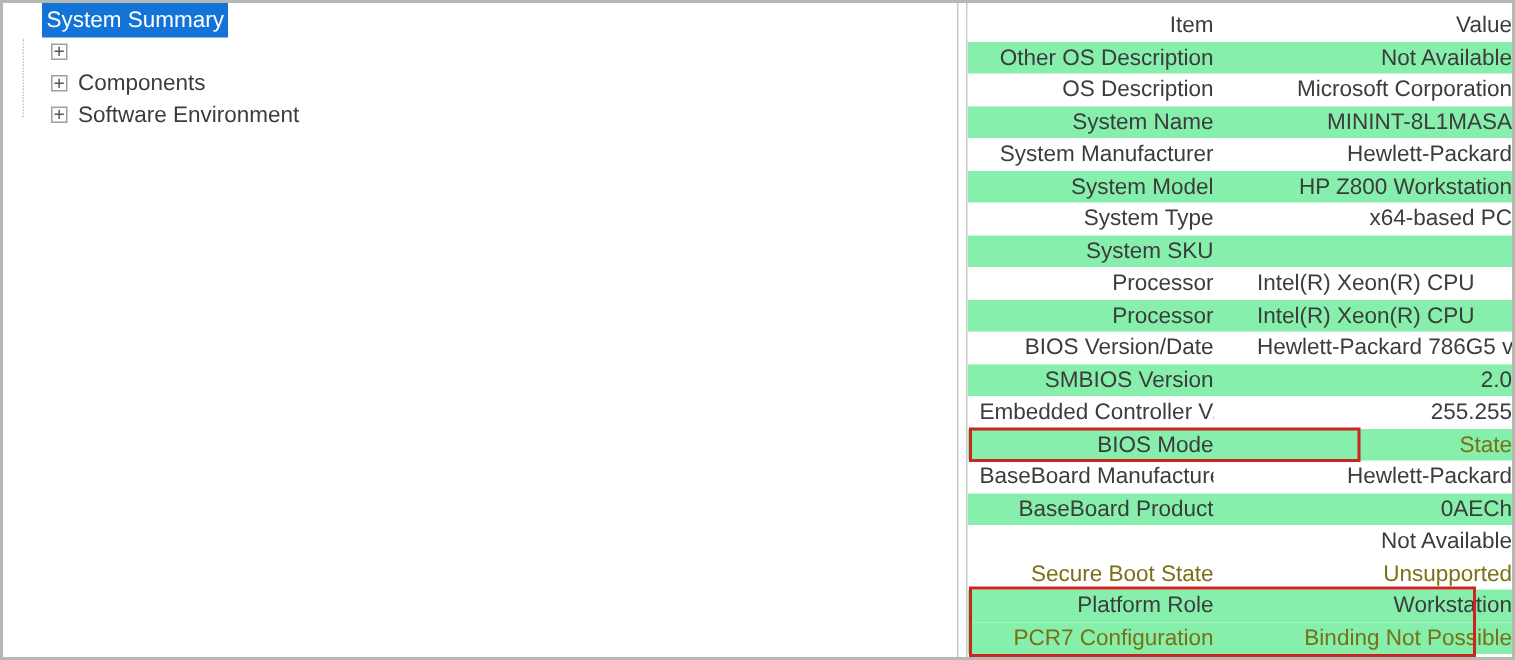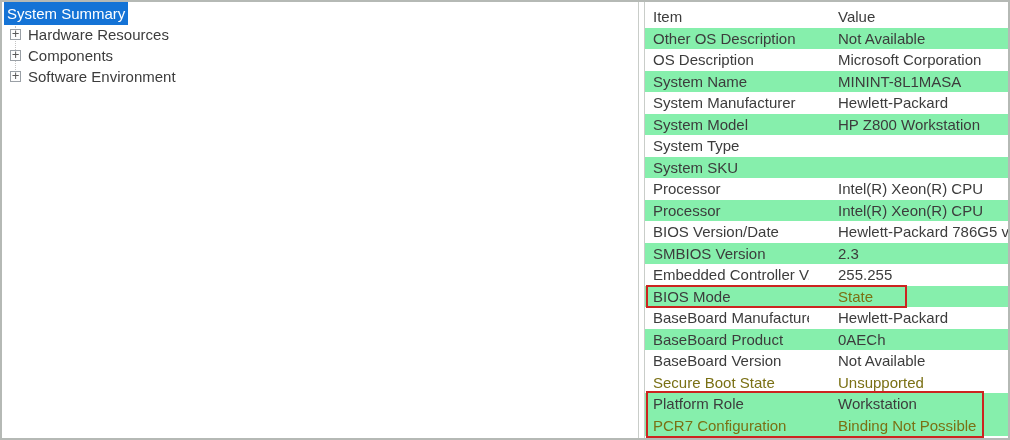--- a/index.html
+++ b/index.html
@@ -15,36 +15,36 @@
     position:absolute; left:0; top:0; width:637px; height:100%;
     border-right:1px solid #c9cdc9; padding-top:1px; box-sizing:border-box;
     background:#fff;
   }
   .tree-connector {
     position:absolute; left:13px; top:24px; width:0; height:52px;
     border-left:1px dotted #c4c4c4;
   }
   .tree-row {
     height:21px; line-height:21px; display:flex; align-items:center;
-    padding-left:2px; white-space:nowrap; position:relative;
+    padding-left:2px; white-space:nowrap; position:relative;margin-left:24px;
   }
   .expand-box {
     width:11px; height:11px; box-sizing:border-box; flex:none;
     border:1px solid #9aa0a6; background:#fdfdfd; color:#5a5a5a;
     font-size:12px; line-height:8px; text-align:center;
     margin-left:6px; margin-right:4px;
     font-family:"DejaVu Sans Mono", monospace;
   }
   .tree-label { padding:1px 3px; }
   .tree-label.selected { background:#1473d6; color:#ffffff; }
   
   .details-panel {
     position:absolute; left:642px; top:0; right:0; height:100%;
     border-left:1px solid #c9cdc9; box-sizing:border-box;
-    padding-top:4px; overflow:hidden; background:#fff;
+    padding-top:4px; overflow:hidden; background:#fff;text-align:right;
   }
   .drow {
     display:flex; height:21.5px; line-height:21.5px;
     padding-left:8px; white-space:pre; overflow:hidden;
   }
   .drow.alt { background:#86efac; }
   .drow .item { width:156px; flex:none; overflow:hidden; }
   .drow .value { flex:1; overflow:hidden;margin-left:29px; }
   .drow.header { background:#fff; }
   .hl { color:#7a7014; }
@@ -61,21 +61,20 @@
 
 <div class="screen">
 
   <div class="tree-panel" id="tree">
     <div class="tree-connector"></div>
   <div class="tree-row">
         <span class="tree-label selected">System Summary</span>
       </div>
       <div class="tree-row">
         <span class="expand-box">+</span>
-        <span class="tree-label">Hardware Resources</span>
       </div>
       <div class="tree-row">
         <span class="expand-box">+</span>
         <span class="tree-label">Components</span>
       </div>
       <div class="tree-row">
         <span class="expand-box">+</span>
         <span class="tree-label">Software Environment</span>
       </div>
     </div>
@@ -84,31 +83,31 @@
     <div class="drow header">
       <span class="item">Item</span>
       <span class="value">Value</span>
     </div>
     <div id="rows">
         <div class="drow alt"><span class="item">Other OS Description</span><span class="value">Not Available</span></div>
         <div class="drow"><span class="item">OS Description</span><span class="value">Microsoft Corporation</span></div>
         <div class="drow alt"><span class="item">System Name</span><span class="value">MININT-8L1MASA</span></div>
         <div class="drow"><span class="item">System Manufacturer</span><span class="value">Hewlett-Packard</span></div>
         <div class="drow alt"><span class="item">System Model</span><span class="value">HP Z800 Workstation</span></div>
-        <div class="drow"><span class="item">System Type</span></div>
+        <div class="drow"><span class="item">System Type</span><span class="value">x64-based PC</span></div>
         <div class="drow alt"><span class="item">System SKU</span></div>
         <div class="drow"><span class="item">Processor</span><span class="value">Intel(R) Xeon(R) CPU       E5506</span></div>
         <div class="drow alt"><span class="item">Processor</span><span class="value">Intel(R) Xeon(R) CPU       E5506</span></div>
         <div class="drow"><span class="item">BIOS Version/Date</span><span class="value">Hewlett-Packard 786G5 v01.17, 8/</span></div>
-        <div class="drow alt"><span class="item">SMBIOS Version</span><span class="value">2.3</span></div>
+        <div class="drow alt"><span class="item">SMBIOS Version</span><span class="value">2.0</span></div>
         <div class="drow"><span class="item">Embedded Controller V...</span><span class="value">255.255</span></div>
         <div class="drow alt"><span class="item">BIOS Mode</span><span class="value hl">State</span></div>
         <div class="drow"><span class="item">BaseBoard Manufacturer</span><span class="value">Hewlett-Packard</span></div>
         <div class="drow alt"><span class="item">BaseBoard Product</span><span class="value">0AECh</span></div>
-        <div class="drow"><span class="item">BaseBoard Version</span><span class="value">Not Available</span></div>
+        <div class="drow"><span class="value">Not Available</span></div>
         <div class="drow"><span class="item hl">Secure Boot State</span><span class="value hl">Unsupported</span></div>
         <div class="drow alt"><span class="item">Platform Role</span><span class="value">Workstation</span></div>
         <div class="drow alt"><span class="item hl">PCR7 Configuration</span><span class="value hl">Binding Not Possible</span></div>
       </div>
     <div class="red-box red-box-1"></div>
     <div class="red-box red-box-2"></div>
   </div>
 
 </div>
 

